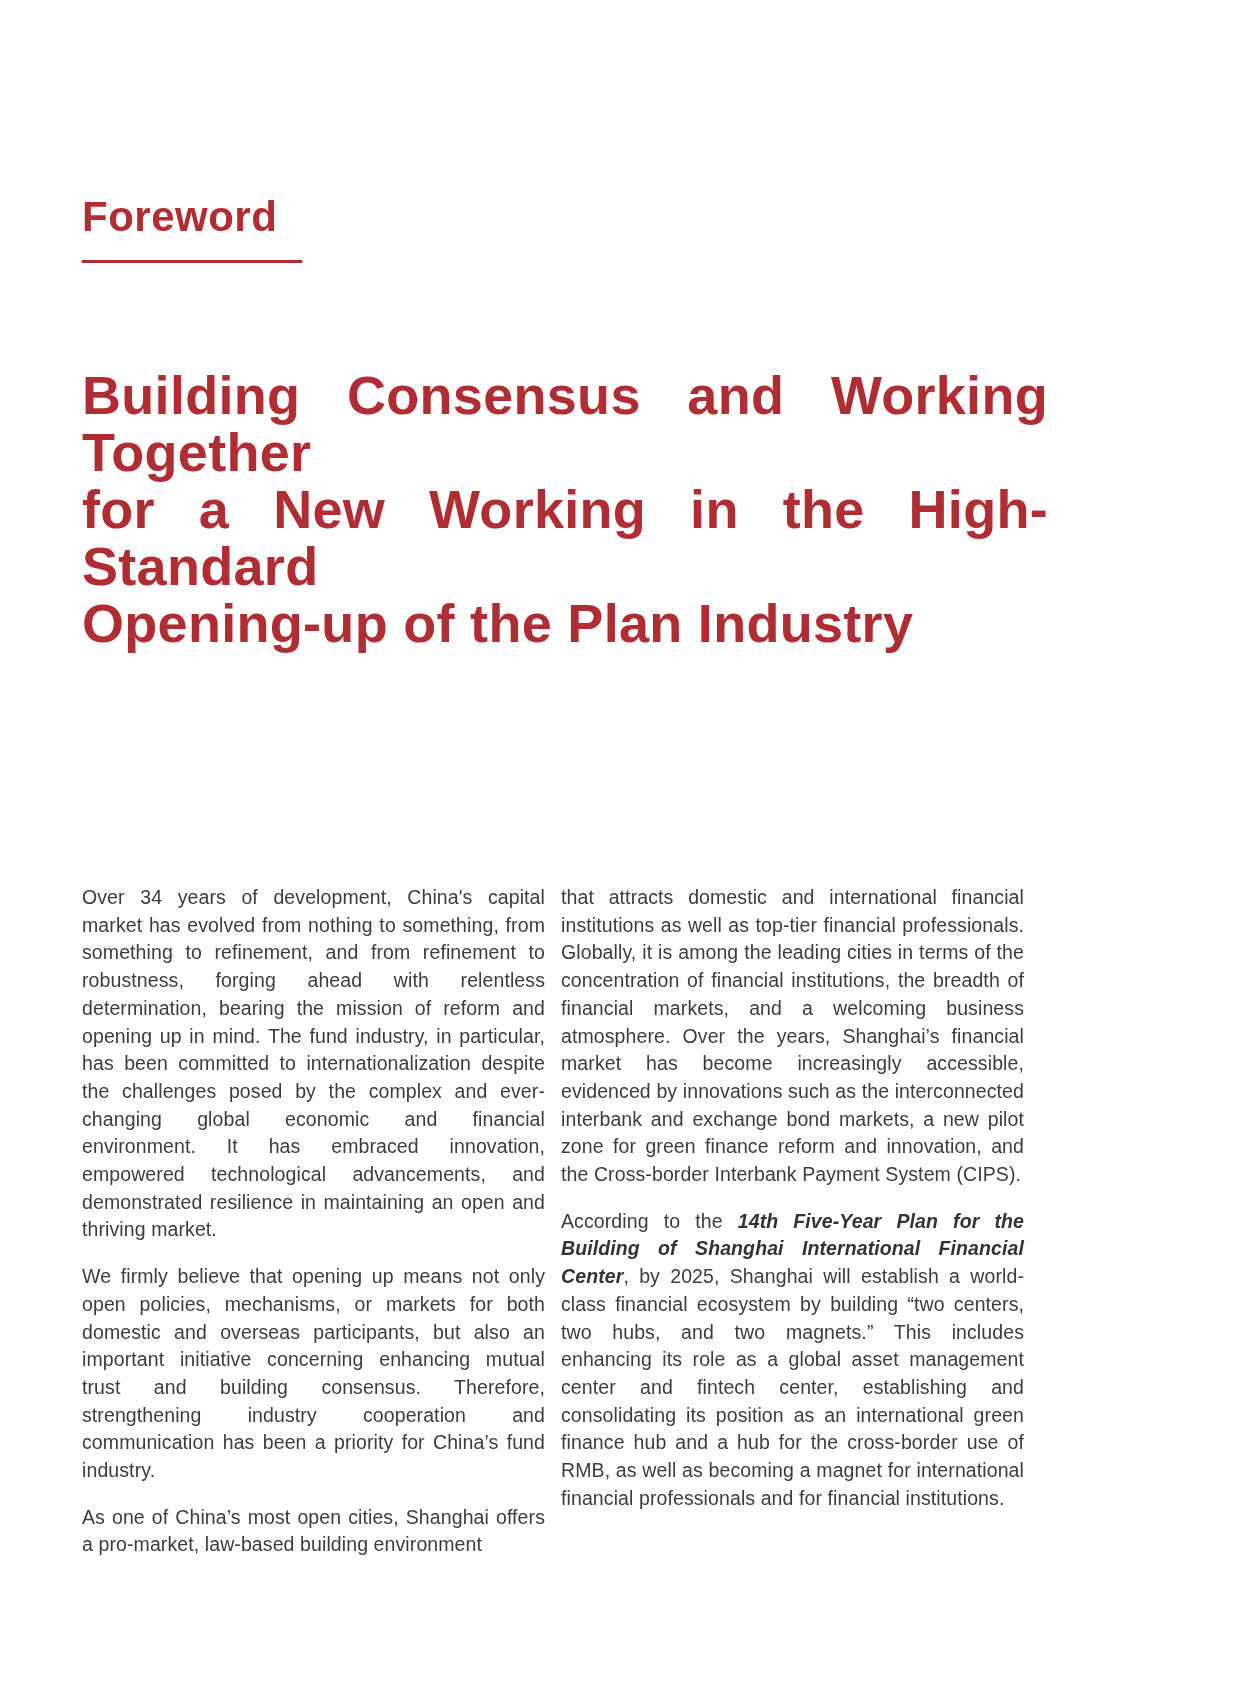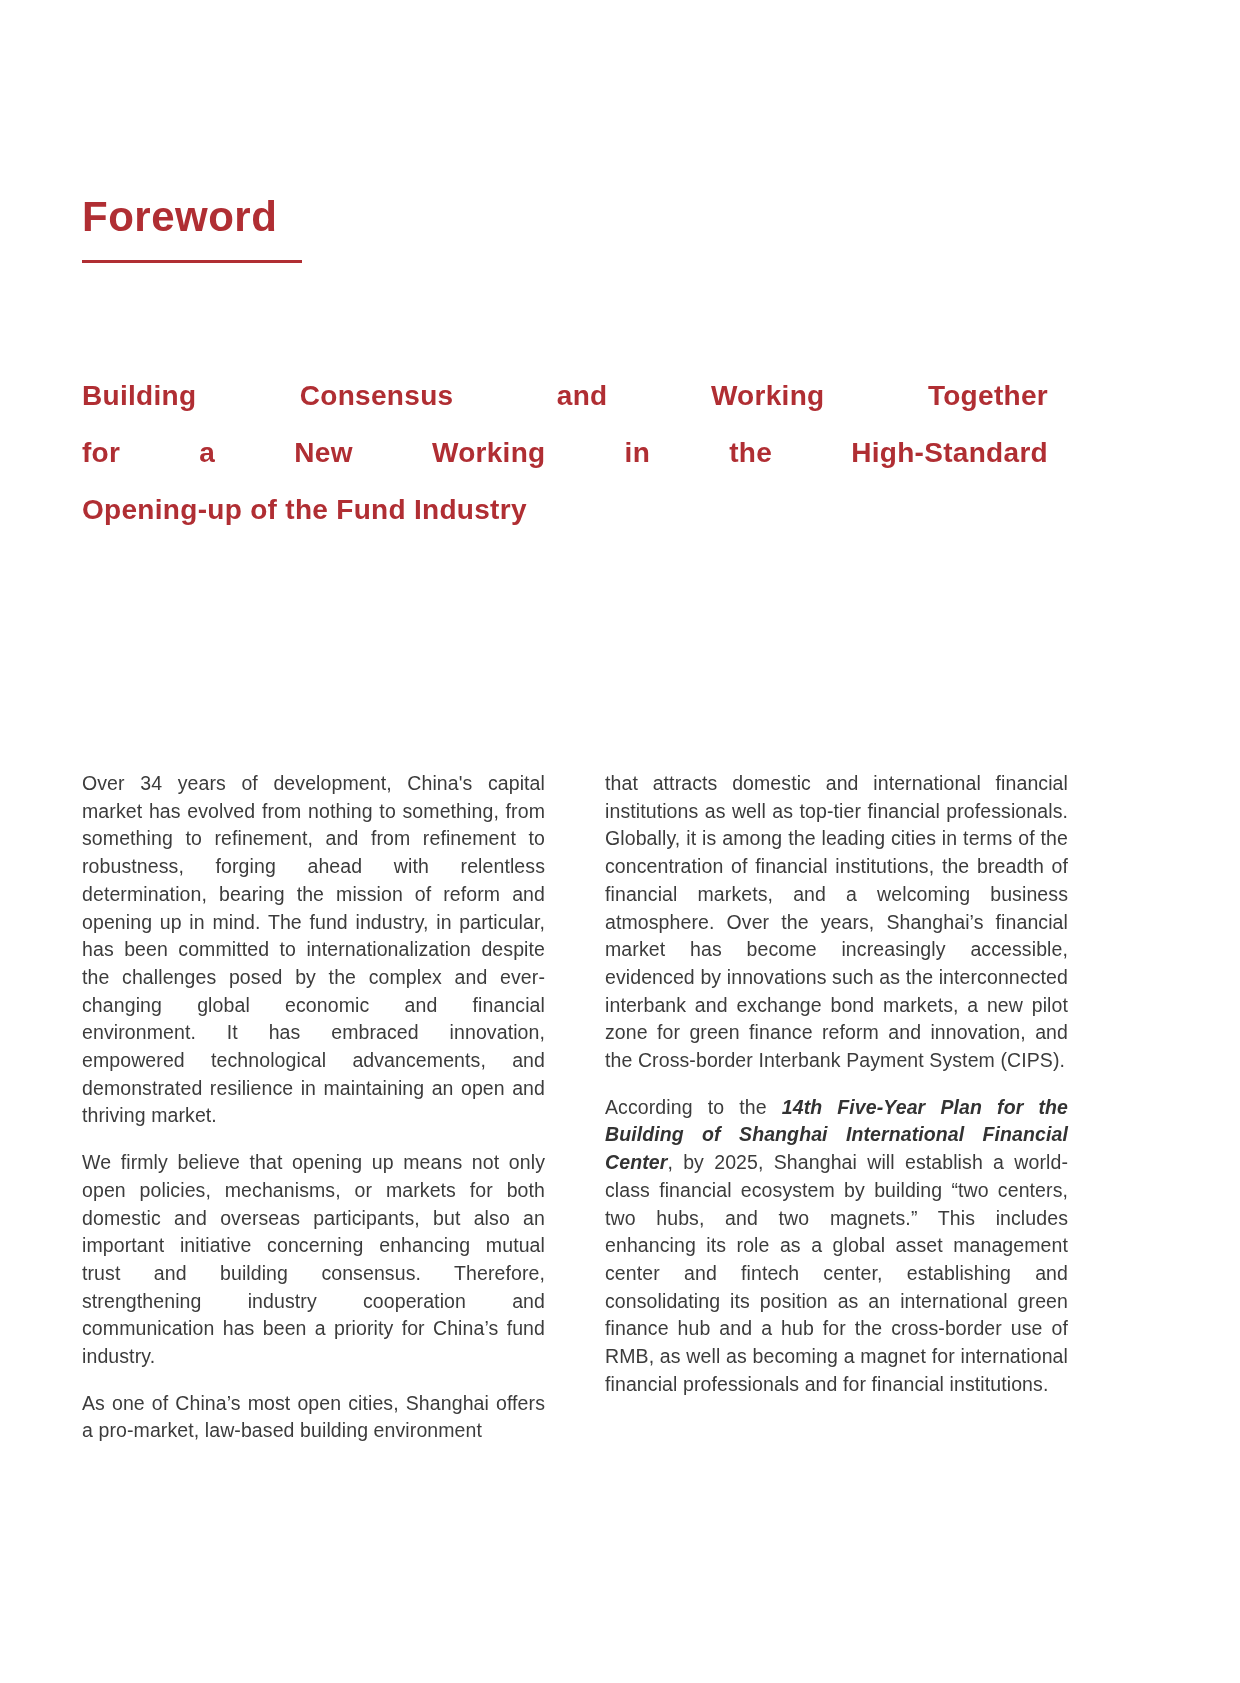--- a/index.html
+++ b/index.html
@@ -29,32 +29,32 @@
   .heading-rule {
     width: 220px;
     height: 3px;
     background: #b02e33;
     margin-top: 19px;
   }
   .article-title {
     margin: 104px 0 0 0;
     font-weight: 700;
     color: #b02e33;
-    font-size: 28px;
+    font-size: 54px;
     line-height: 57px;
     letter-spacing: 0.3px;
   }
   .title-line { display: block; }
   .title-line.justified {
     text-align: justify;
     text-align-last: justify;
   }
   .columns {
     display: flex;
-    gap: 60px;
+    gap: 16px;
     margin-top: 232px;
   }
   .col {
     width: 463px;
     flex: 0 0 463px;
   }
   .col p {
     margin: 0 0 19px 0;
     font-size: 19.5px;
     line-height: 27.7px;
@@ -74,21 +74,21 @@
 
 <div class="page">
   <div class="content">
 
     <h1 class="section-label">Foreword</h1>
     <div class="heading-rule"></div>
 
     <h2 class="article-title">
       <span class="title-line justified">Building Consensus and Working Together</span>
       <span class="title-line justified">for a New Working in the High-Standard</span>
-      <span class="title-line">Opening-up of the Fund Industry</span>
+      <span class="title-line">Opening-up of the Plan Industry</span>
     </h2>
 
     <div class="columns">
 
       <div class="col">
         <p>Over 34 years of development, China's capital market has evolved from nothing to something, from something to refinement, and from refinement to robustness, forging ahead with relentless determination, bearing the mission of reform and opening up in mind. The fund industry, in particular, has been committed to internationalization despite the challenges posed by the complex and ever-changing global economic and financial environment. It has embraced innovation, empowered technological advancements, and demonstrated resilience in maintaining an open and thriving market.</p>
         <p>We firmly believe that opening up means not only open policies, mechanisms, or markets for both domestic and overseas participants, but also an important initiative concerning enhancing mutual trust and building consensus. Therefore, strengthening industry cooperation and communication has been a priority for China’s fund industry.</p>
         <p>As one of China’s most open cities, Shanghai offers a pro-market, law-based building environment</p>
       </div>
 

